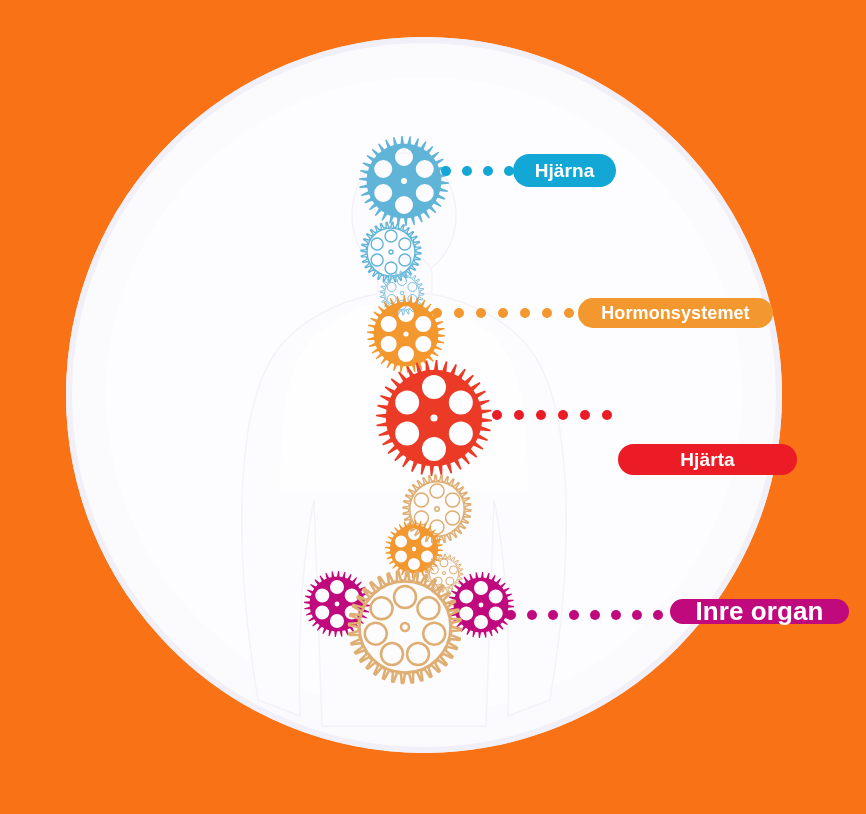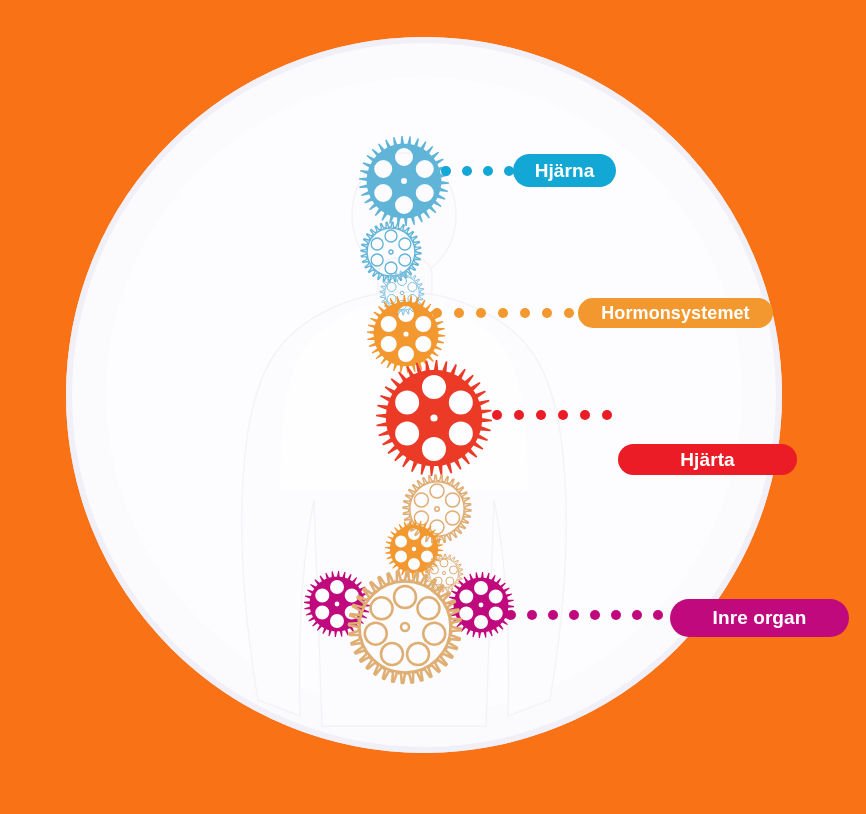--- a/index.html
+++ b/index.html
@@ -17,21 +17,21 @@
     border-radius:999px;
     color:#ffffff;
     font-weight:bold;
     letter-spacing:.1px;
     white-space:nowrap;
     box-sizing:border-box;
   }
   .pill-brain{left:513px;top:154px;width:103px;height:33px;font-size:19px;background:#13A7D6;}
   .pill-hormone{left:578px;top:298px;width:195px;height:30px;font-size:18px;background:#F3982E;text-align:center;}
   .pill-heart{left:618px;top:400px;width:179px;height:31px;font-size:19px;background:#EB1C25;margin-top:44px;}
-  .pill-organs{left:670px;top:599px;width:179px;height:38px;font-size:19px;background:#C1097E;}
+  .pill-organs{left:670px;top:599px;width:179px;height:25px;font-size:26px;background:#C1097E;}
 </style>
 </head>
 <body>
 
 <div id="stage">
 
   <svg class="layer" id="bg-layer" viewBox="0 0 866 814" aria-hidden="true">
       <circle cx="424" cy="395" r="358" fill="#FBFAFD"></circle>
       <circle cx="424" cy="395" r="355" fill="none" stroke="#EFEDF6" stroke-width="6" opacity="0.9"></circle>
       <circle cx="424" cy="395" r="318" fill="#FDFCFE"></circle>

